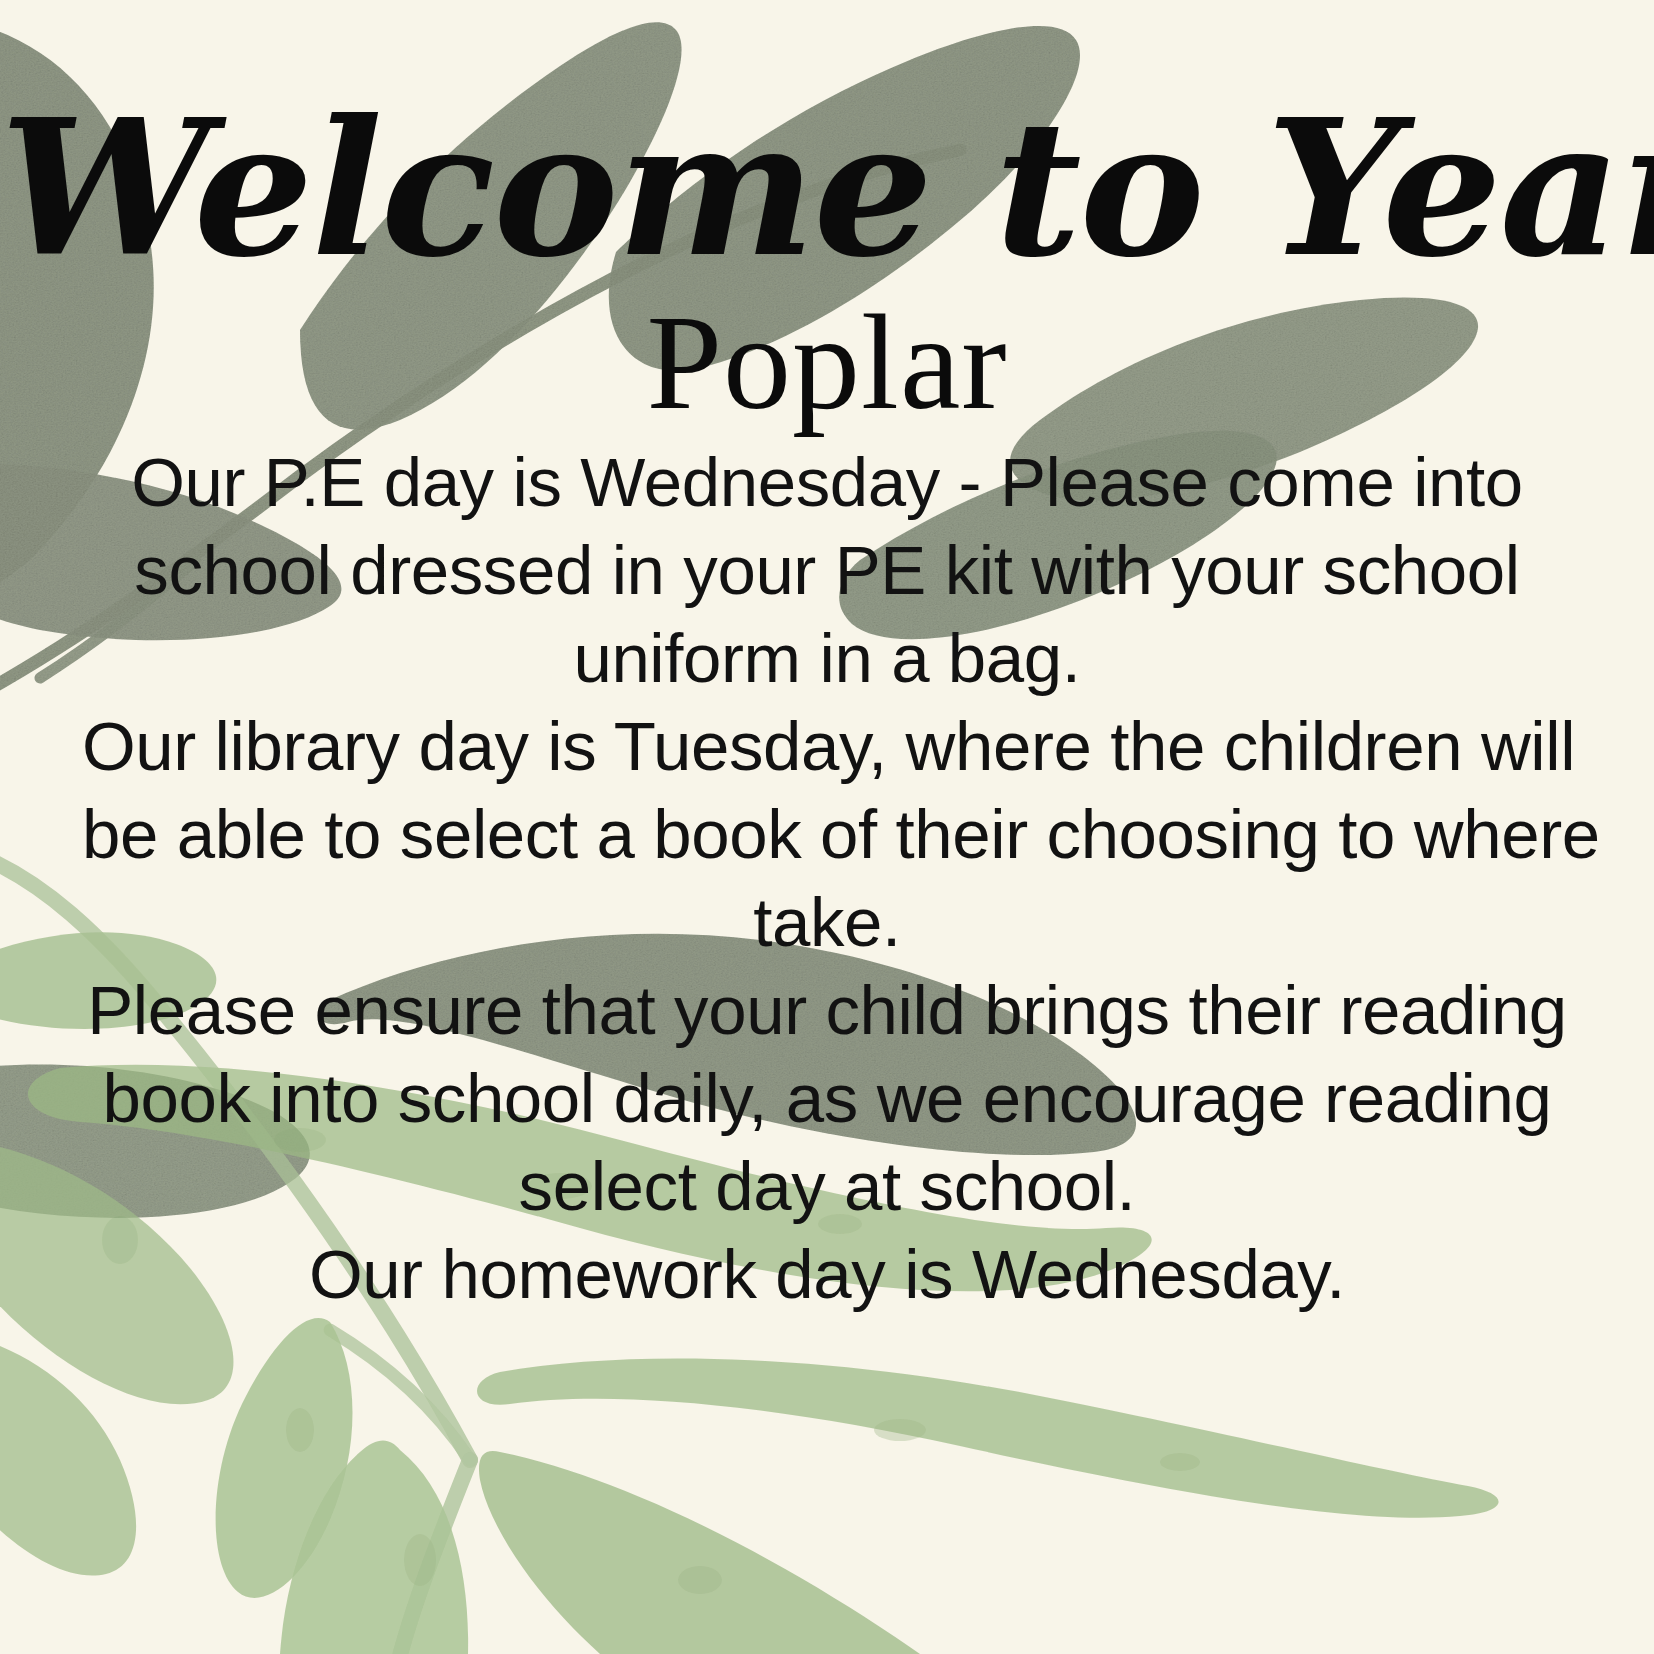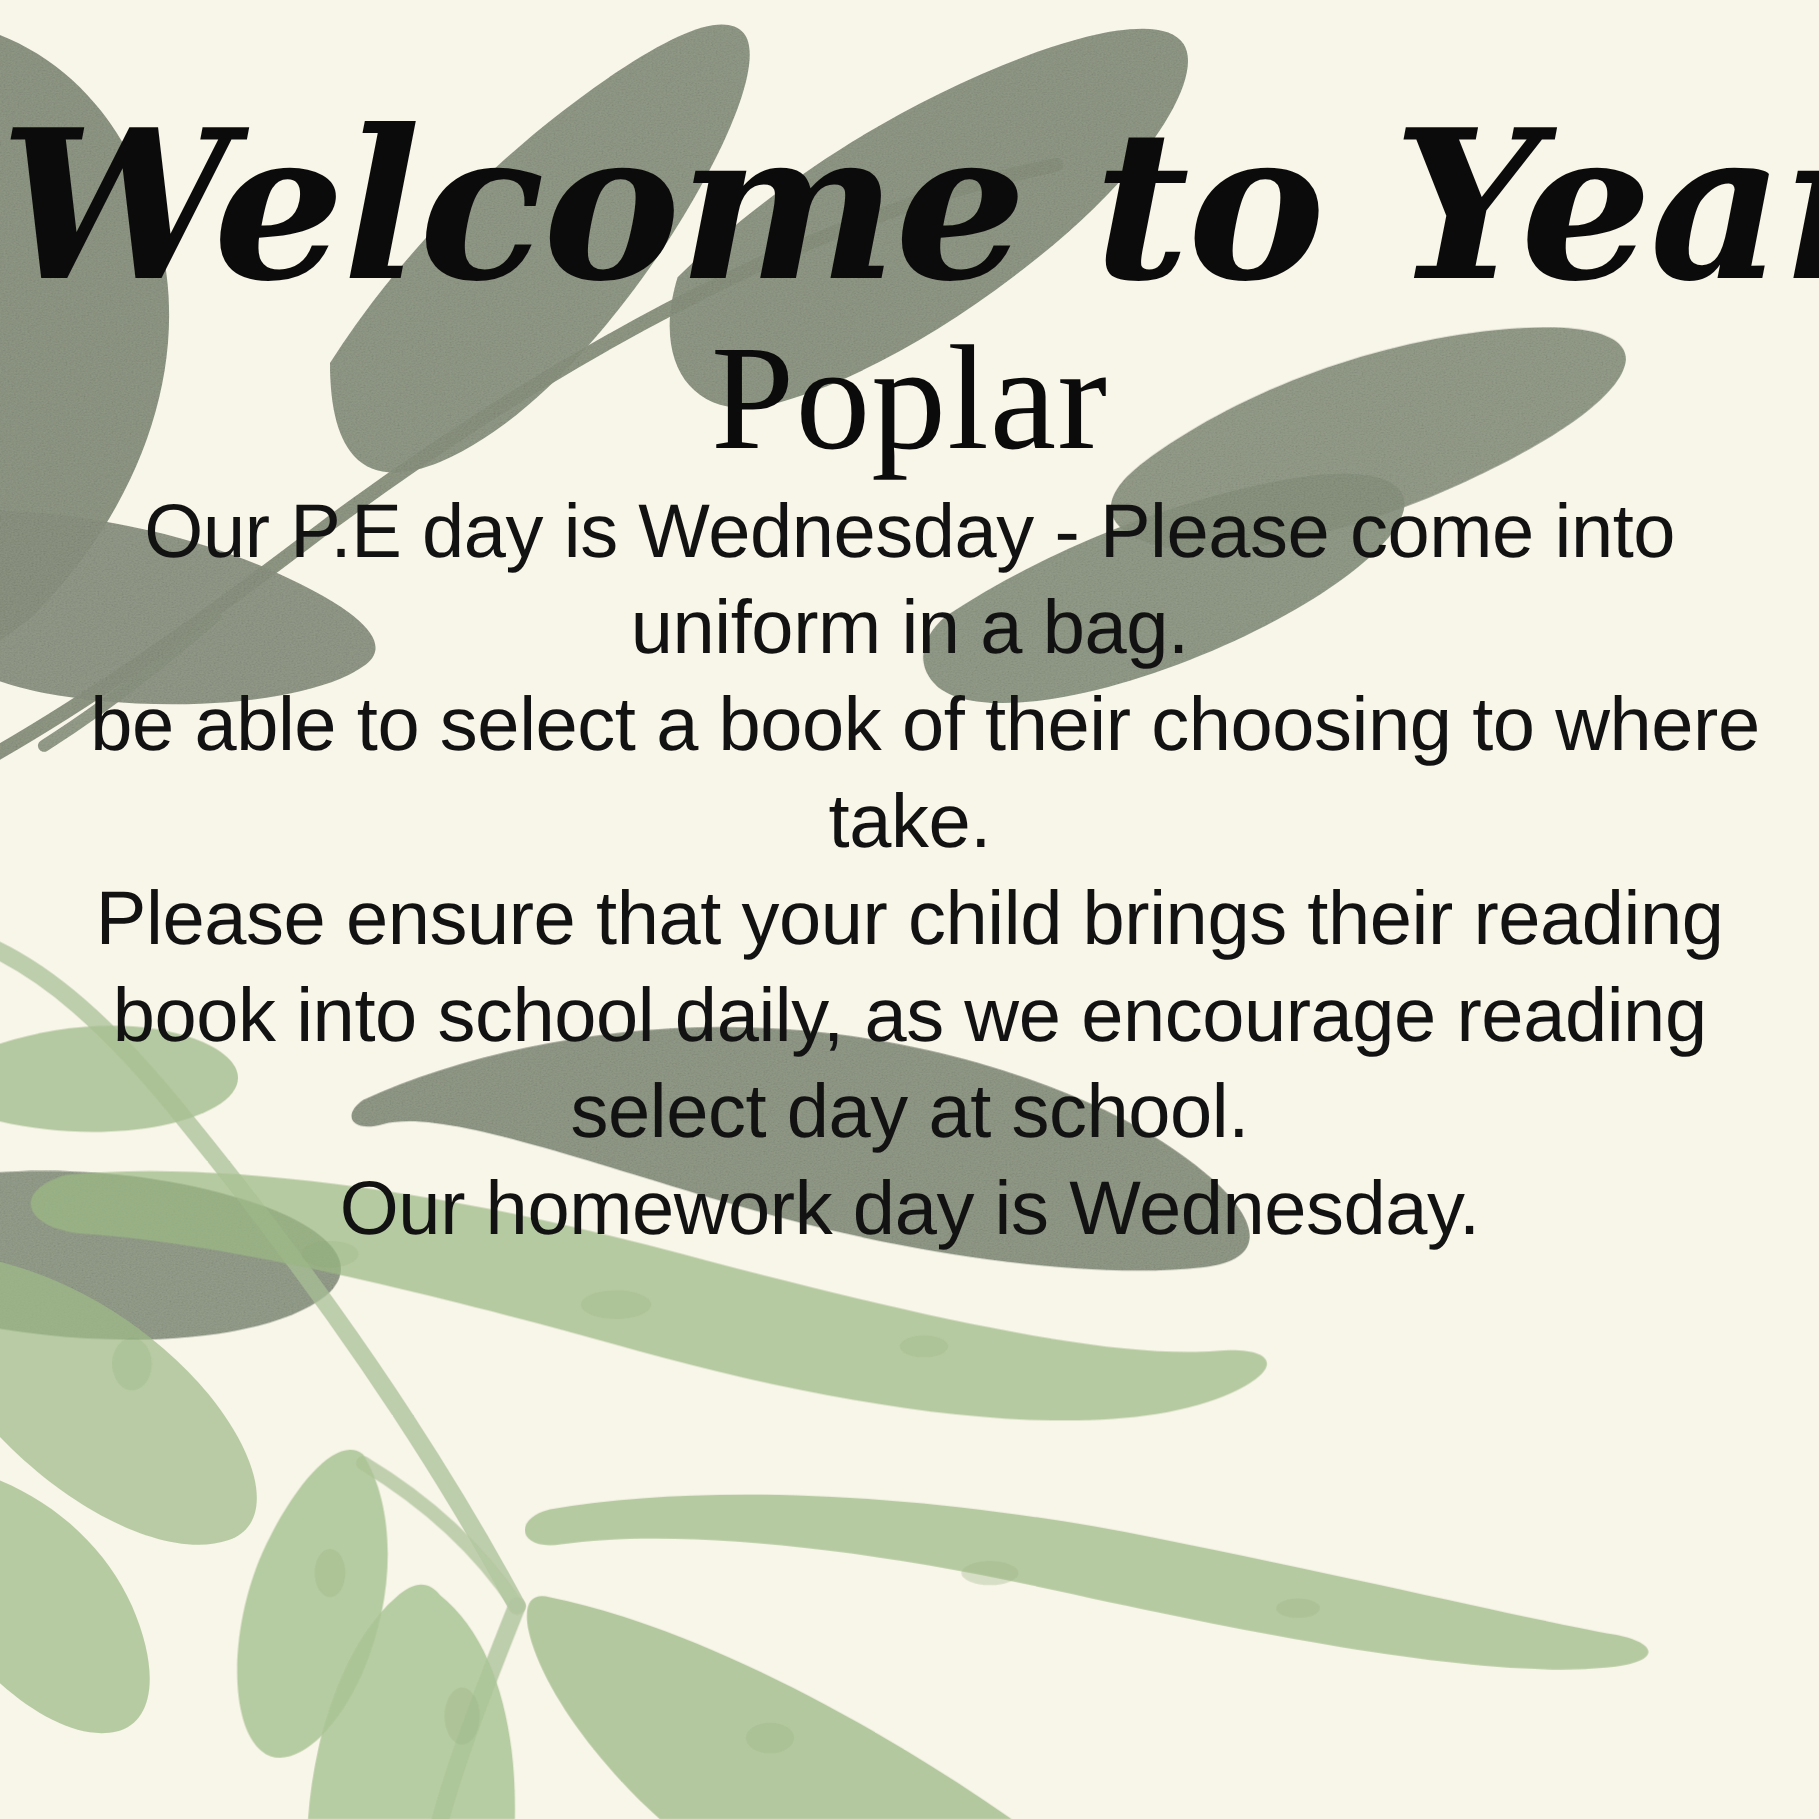--- a/index.html
+++ b/index.html
@@ -170,21 +170,23 @@
 
   <div class="content">
 
     <div class="title-wrap">
       <span class="title-main">Welcome to Year 3</span>
       <span class="title-sub">Poplar</span>
     </div>
 
     <div class="body-wrap">
       <span class="body-line">Our P.E day is Wednesday - Please come into</span>
+      <span class="body-line">school dressed in your PE kit with your school</span>
       <span class="body-line">uniform in a bag.</span>
+      <span class="body-line">Our library day is Tuesday, where the children will</span>
       <span class="body-line">be able to select a book of their choosing to where</span>
       <span class="body-line">take.</span>
       <span class="body-line">Please ensure that your child brings their reading</span>
       <span class="body-line">book into school daily, as we encourage reading</span>
       <span class="body-line">select day at school.</span>
       <span class="body-line">Our homework day is Wednesday.</span>
     </div>
 
   </div>
 </div>

